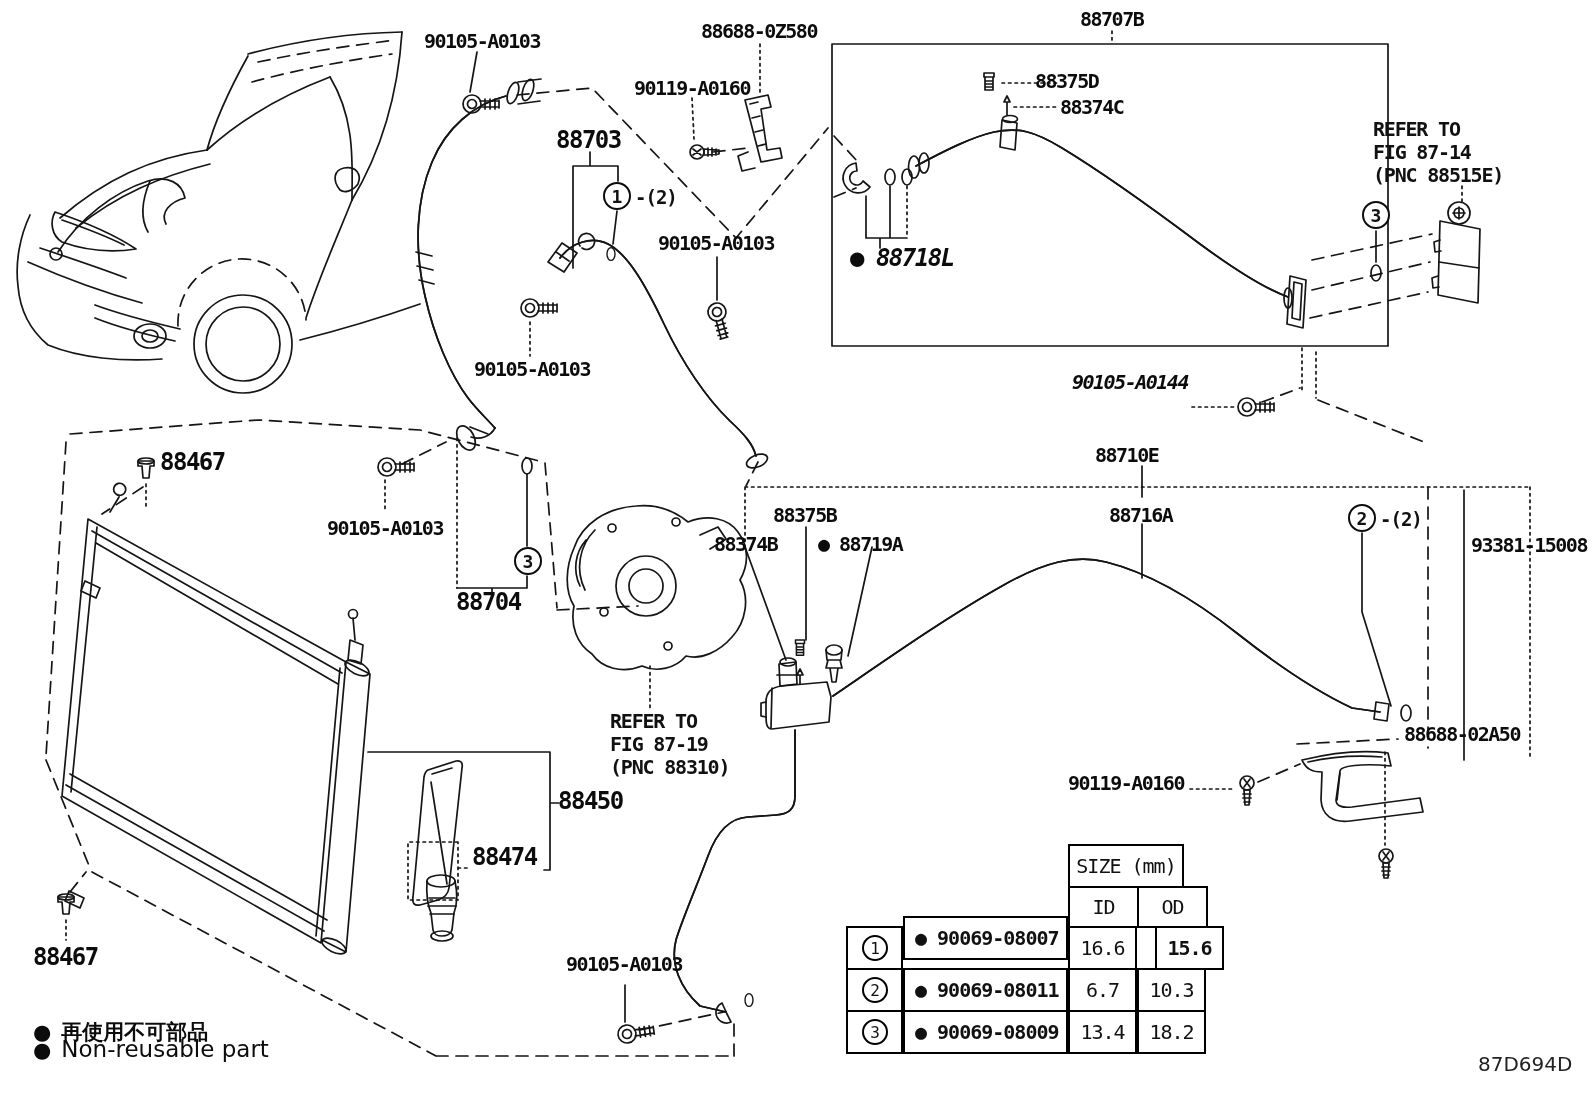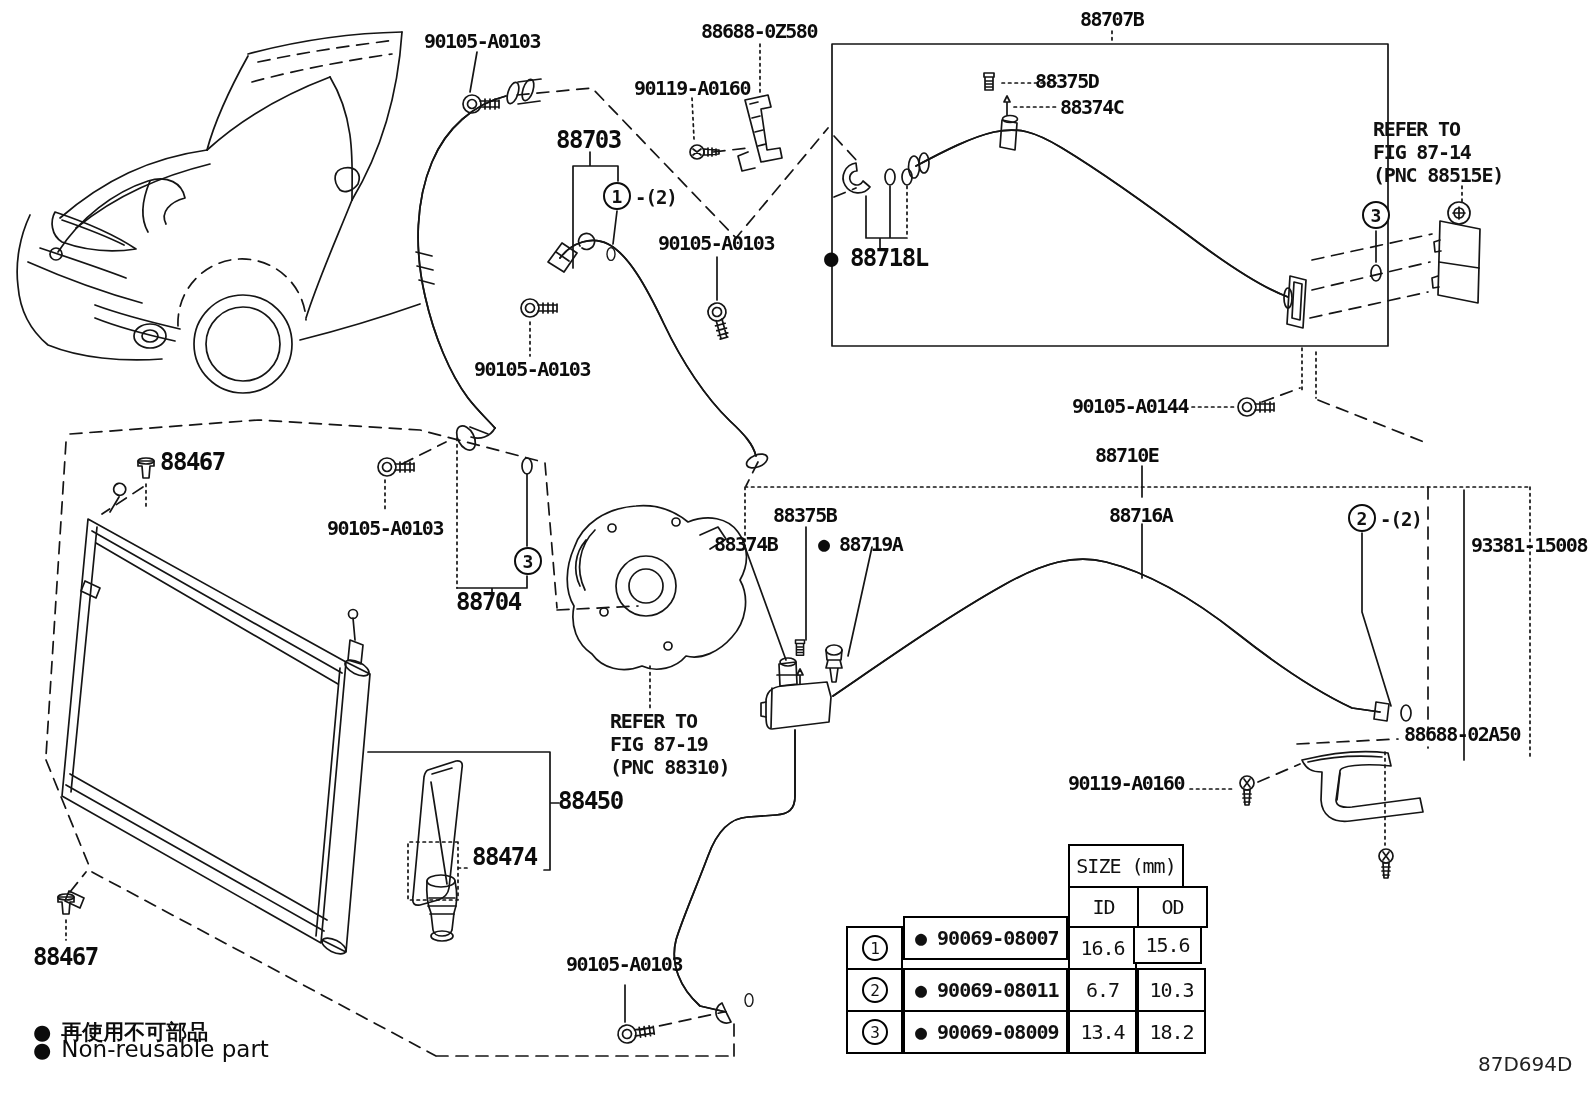--- a/index.html
+++ b/index.html
@@ -307,24 +307,24 @@
   </svg>
 
   <div id="callout-layer">
       <div class="pn" style="left: 424px; top: 31px;">90105-A0103</div>
       <div class="pn" style="left: 701px; top: 21px;">88688-0Z580</div>
       <div class="pn" style="left: 634px; top: 78px;">90119-A0160</div>
       <div class="pn big" style="left: 556px; top: 128px;">88703</div>
       <div class="pn" style="left: 1080px; top: 9px;">88707B</div>
       <div class="pn" style="left: 1035px; top: 71px;">88375D</div>
       <div class="pn" style="left: 1060px; top: 97px;">88374C</div>
-      <div class="pn big" style="left: 824px; top: 246px;">● 88718L</div>
+      <div class="pn big" style="left: 850px; top: 246px; font-style: italic;">● 88718L</div>
       <div class="pn" style="left: 658px; top: 233px;">90105-A0103</div>
       <div class="pn" style="left: 474px; top: 359px;">90105-A0103</div>
-      <div class="pn" style="left: 1072px; top: 396px;">90105-A0144</div>
+      <div class="pn" style="left: 1072px; top: 372px; font-style: italic;">90105-A0144</div>
       <div class="pn" style="left: 1076px; top: 445px; margin-left: 19px;">88710E</div>
       <div class="pn" style="left: 773px; top: 505px;">88375B</div>
       <div class="pn" style="left: 714px; top: 534px;">88374B</div>
       <div class="pn" style="left: 818px; top: 534px;">● 88719A</div>
       <div class="pn" style="left: 1109px; top: 505px;">88716A</div>
       <div class="pn" style="left: 1471px; top: 535px;">93381-15008</div>
       <div class="pn" style="left: 1404px; top: 724px;">88688-02A50</div>
       <div class="pn" style="left: 1068px; top: 773px;">90119-A0160</div>
       <div class="pn big" style="left: 160px; top: 450px;">88467</div>
       <div class="pn" style="left: 327px; top: 518px;">90105-A0103</div>
@@ -358,21 +358,21 @@
   <div class="size-table">
     <div class="st-cell st-size-head">SIZE (mm)</div>
     <div class="st-cell st-id-head">ID</div>
     <div class="st-cell st-od-head">OD</div>
     <div id="st-body">
         <div class="st-cell" style="left: 0px; top: 82px; width: 57px; height: 44px;">
           <span class="st-marker-circle">1</span>
         </div>
         <div class="st-cell st-part" style="left: 57px; top: 72px; width: 165px; height: 44px;">● 90069-08007</div>
         <div class="st-cell" style="left: 222px; top: 82px; width: 69px; height: 44px;">16.6</div>
-        <div class="st-cell" style="left: 287px; top: 82px; width: 69px; height: 38px;">15.6</div>
+        <div class="st-cell" style="left: 309px; top: 82px; width: 69px; height: 44px; font-weight: bold;">15.6</div>
         <div class="st-cell" style="left: 0px; top: 124px; width: 57px; height: 44px;">
           <span class="st-marker-circle">2</span>
         </div>
         <div class="st-cell st-part" style="left: 57px; top: 124px; width: 165px; height: 44px;">● 90069-08011</div>
         <div class="st-cell" style="left: 222px; top: 124px; width: 69px; height: 44px;">6.7</div>
         <div class="st-cell" style="left: 291px; top: 124px; width: 69px; height: 44px;">10.3</div>
         <div class="st-cell" style="left: 0px; top: 166px; width: 57px; height: 44px;">
           <span class="st-marker-circle">3</span>
         </div>
         <div class="st-cell st-part" style="left: 57px; top: 166px; width: 165px; height: 44px;">● 90069-08009</div>

